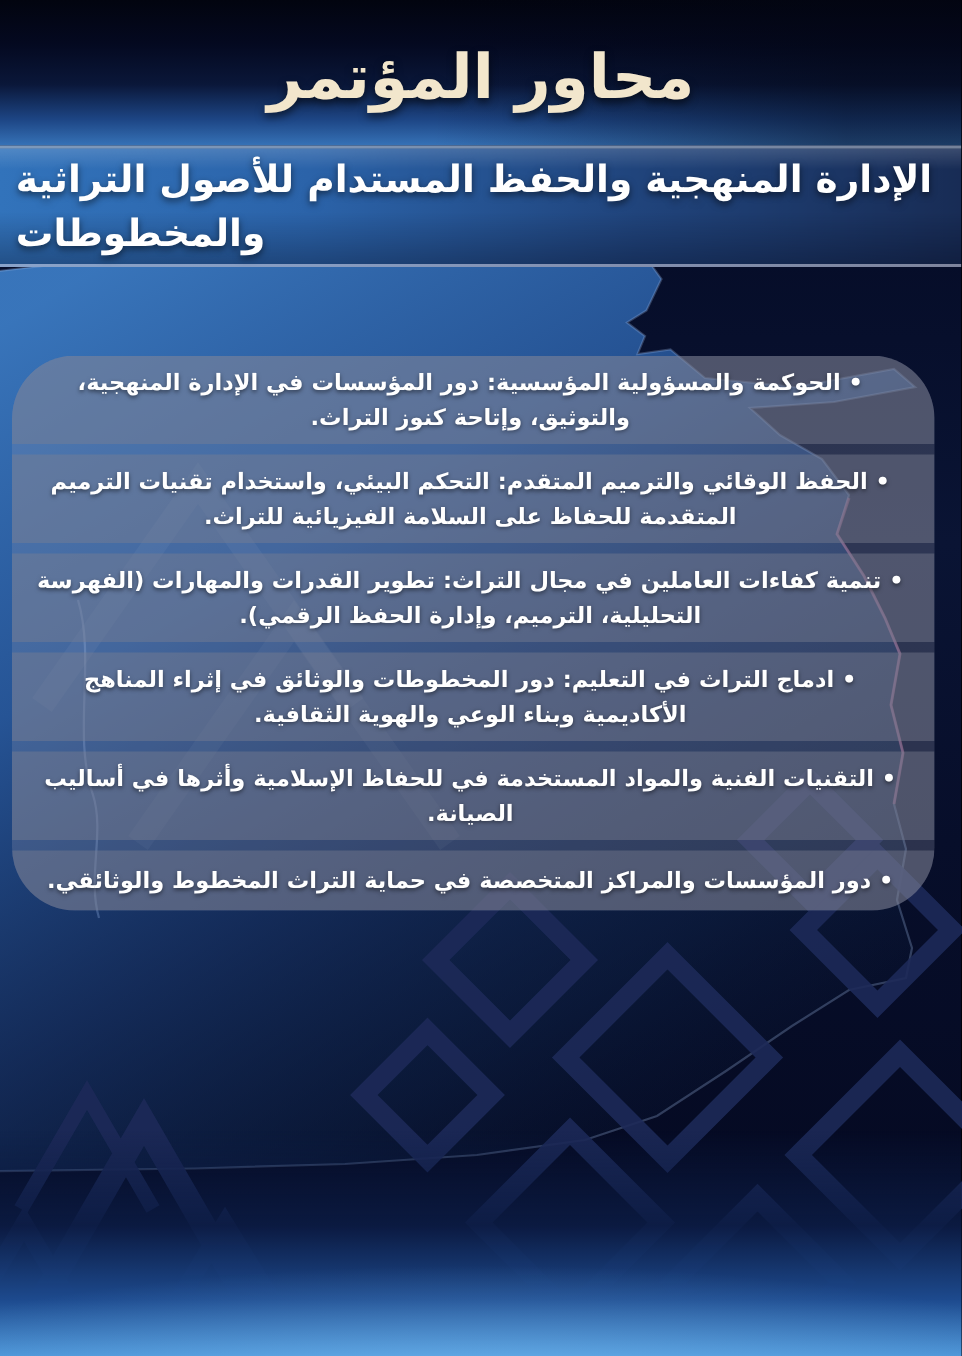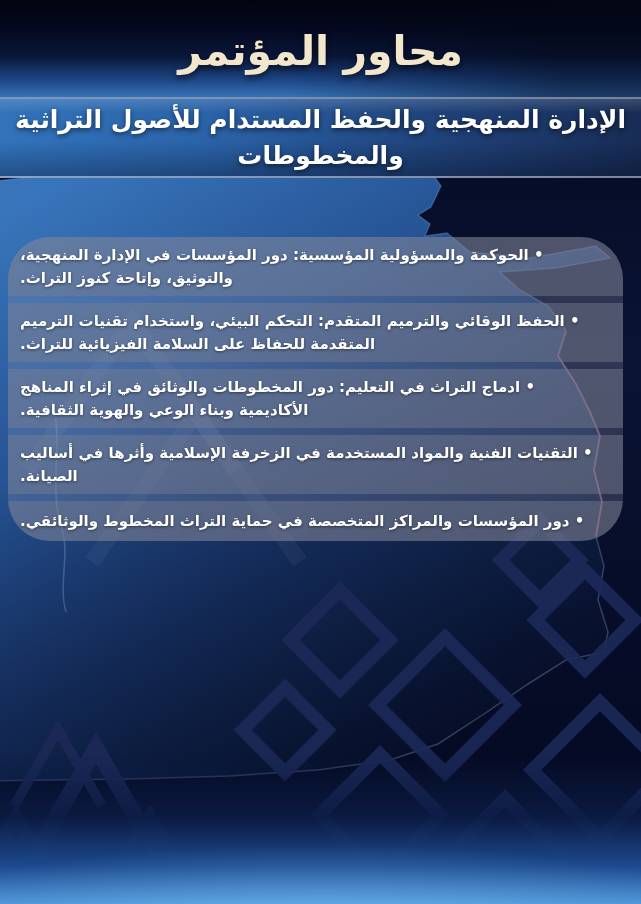--- a/index.html
+++ b/index.html
@@ -35,38 +35,38 @@
   .subtitle-band {
     position:absolute; top:97px; left:0; right:0; height:81px; box-sizing:border-box;
     background:
       linear-gradient(180deg, rgba(255,255,255,0.15) 0%, rgba(255,255,255,0) 18%, rgba(0,0,16,0) 55%, rgba(0,0,16,0.3) 100%),
       linear-gradient(90deg, #3273bb 0%, #2b63a9 32%, #20447c 66%, #182c55 100%);
     border-top:2px solid rgba(200,212,228,0.55);
     border-bottom:2px solid rgba(196,192,206,0.5);
     display:flex; align-items:center; justify-content:center;
   }
   .subtitle {
-    margin:4px; color:#ffffff; font-size:25px; font-weight:bold; text-align:center;
+    margin:4px; color:#ffffff; font-size:25px; font-weight:bold; text-align:left;
     line-height:1.42; max-width:620px; text-shadow:0 2px 5px rgba(0,0,0,0.55);
   }
 
   .topics {
     position:absolute; top:237px; left:8px; right:18px;
     display:flex; flex-direction:column; gap:7px;
     background:rgba(150,156,176,0.26);
     border-radius:42px; overflow:hidden;
   }
   .topic {
     background:rgba(126,128,146,0.44);
     padding:7px 16px 7px 12px;
     display:flex; align-items:center; min-height:40px; box-sizing:border-box;
   }
   .topic p {
     margin:0; width:100%; color:#ffffff; font-size:15px; font-weight:bold;
-    line-height:1.5; text-align:left; text-shadow:0 1px 3px rgba(0,0,0,0.5);
+    line-height:1.5; text-align:center; text-shadow:0 1px 3px rgba(0,0,0,0.5);
   }
 </style>
 </head>
 <body>
 
 <div class="page">
 
   <svg class="bg-svg" width="641" height="904" viewBox="0 0 641 904" aria-hidden="true">
     <defs>
       <linearGradient id="mapGrad" gradientUnits="userSpaceOnUse" x1="80" y1="170" x2="430" y2="760">
@@ -122,23 +122,26 @@
   </div>
 
   <main class="topics" dir="rtl">
     <div class="topic">
       <p>• الحوكمة والمسؤولية المؤسسية: دور المؤسسات في الإدارة المنهجية، والتوثيق، وإتاحة كنوز التراث.</p>
     </div>
     <div class="topic">
       <p>• الحفظ الوقائي والترميم المتقدم: التحكم البيئي، واستخدام تقنيات الترميم المتقدمة للحفاظ على السلامة الفيزيائية للتراث.</p>
     </div>
     <div class="topic">
+      <p>• تنمية كفاءات العاملين في مجال التراث: تطوير القدرات والمهارات (الفهرسة التحليلية، الترميم، وإدارة الحفظ الرقمي).</p>
+    </div>
+    <div class="topic">
       <p>• ادماج التراث في التعليم: دور المخطوطات والوثائق في إثراء المناهج الأكاديمية وبناء الوعي والهوية الثقافية.</p>
     </div>
     <div class="topic">
-      <p>• التقنيات الفنية والمواد المستخدمة في الزخرفة الإسلامية وأثرها في أساليب الصيانة.</p>
+      <p>• التقنيات الفنية والمواد المستخدمة في للحفاظ الإسلامية وأثرها في أساليب الصيانة.</p>
     </div>
     <div class="topic">
       <p>• دور المؤسسات والمراكز المتخصصة في حماية التراث المخطوط والوثائقي.</p>
     </div>
   </main>
 
 </div>
 
 </body></html>

